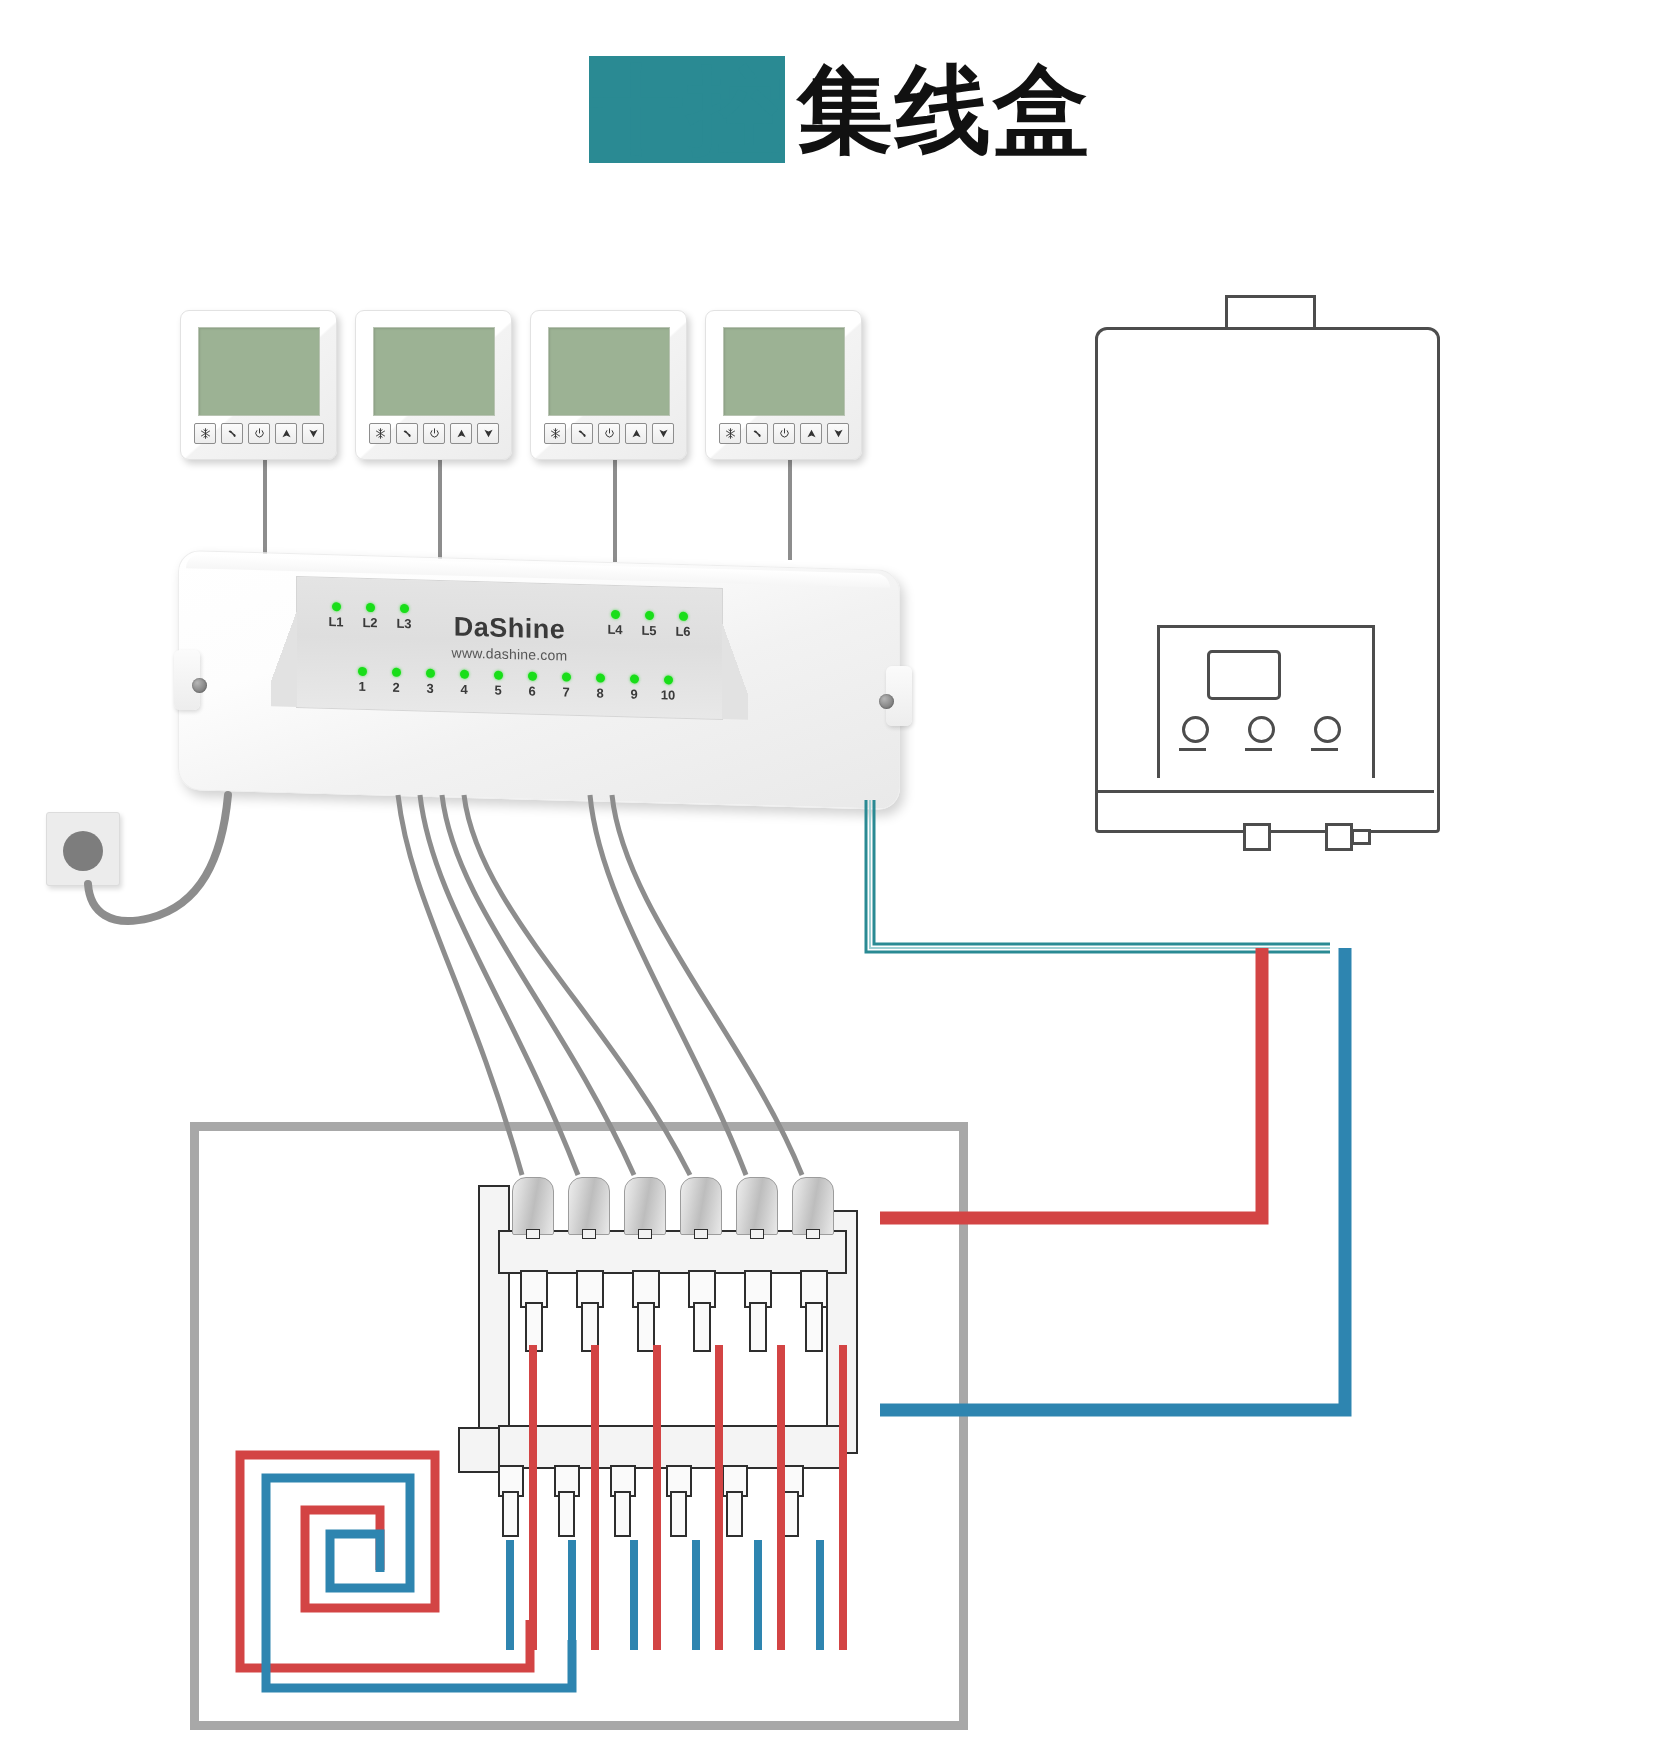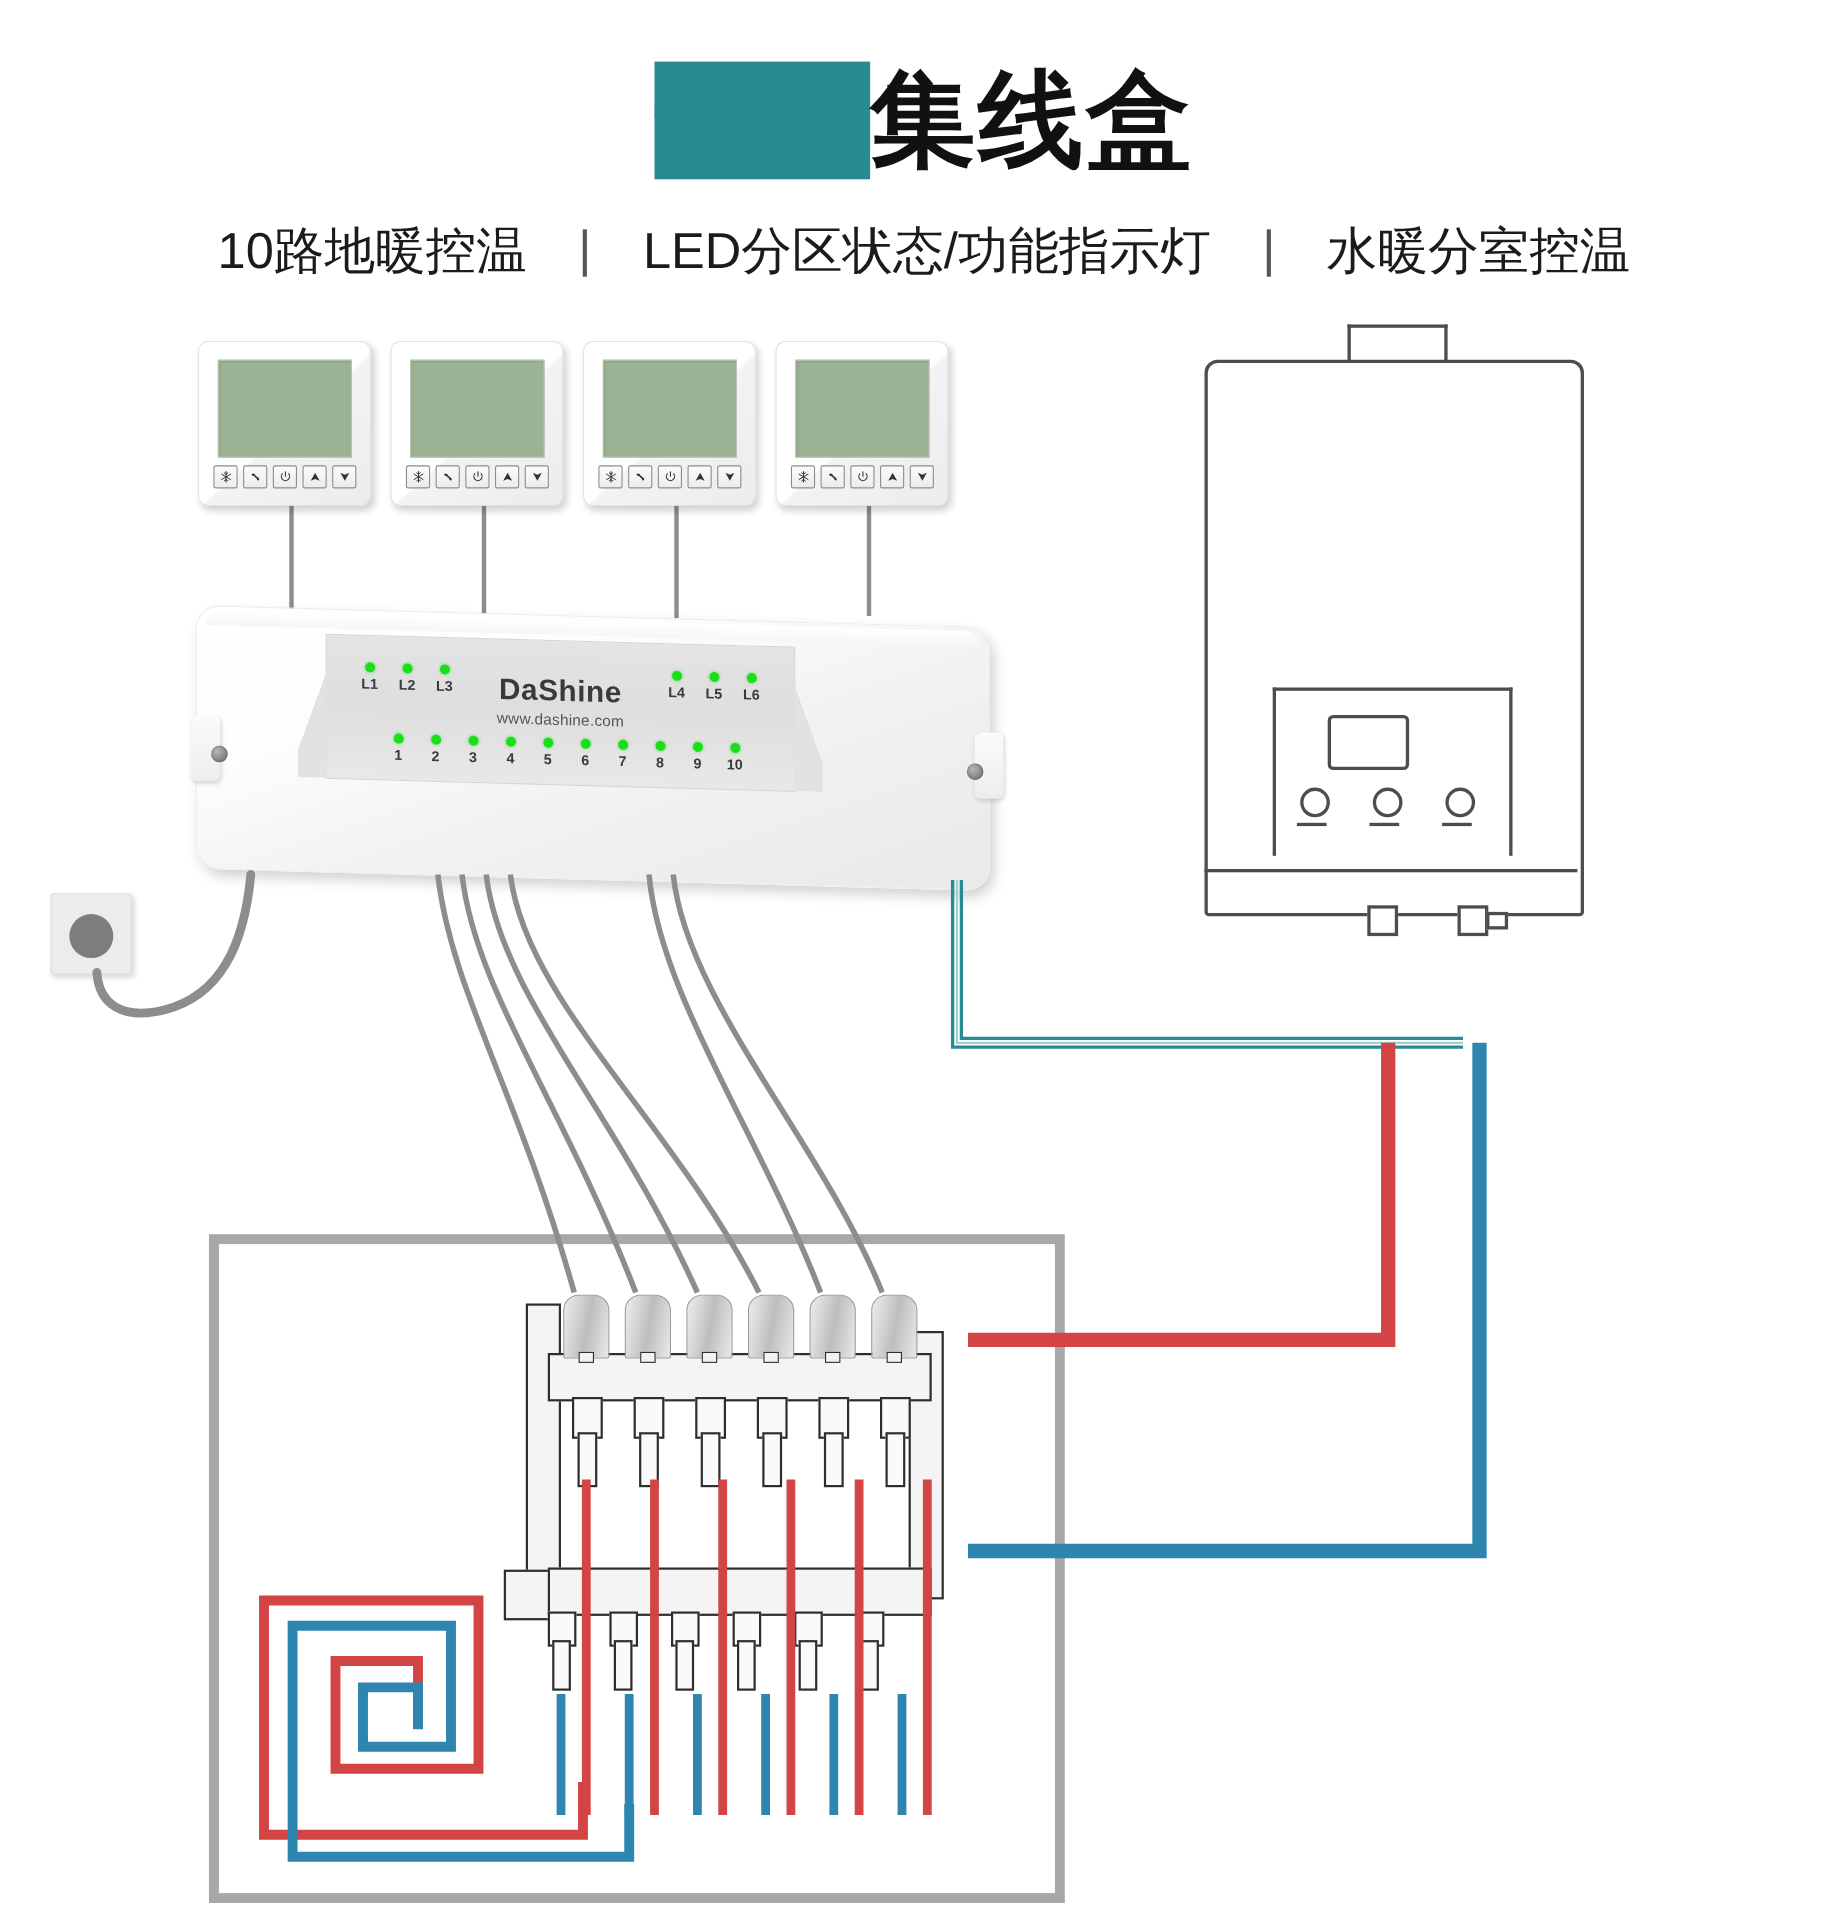--- a/index.html
+++ b/index.html
@@ -25,21 +25,21 @@
     left: 0;
     width: 1680px;
     text-align: center;
     font-size: 96px;
     font-weight: bold;
     letter-spacing: 2px;
     line-height: 1.05;
     white-space: nowrap;
   }
   .title .teal { color: #2A8A93; }
-  .title .dark { color: #111111; }
+  .title .dark { color: #111111; padding-left: 12px; }
 
   .subtitle {
     position: absolute;
     top: 198px;
     left: 0;
     width: 1680px;
     text-align: center;
     font-size: 46px;
     color: #1b1b1b;
     white-space: nowrap;
@@ -273,27 +273,20 @@
 </style>
 </head>
 <body>
 
 <div id="page">
 
   <div class="title">
     <span class="teal">十控</span><span class="dark">集线盒</span>
   </div>
 
-  <div class="subtitle">
-    <span>10路地暖控温</span>
-    <span class="sep">|</span>
-    <span>LED分区状态/功能指示灯</span>
-    <span class="sep">|</span>
-    <span>水暖分室控温</span>
-  </div>
 
   <div class="tcable" style="left:263px; top:450px; height:118px;"></div>
   <div class="tcable" style="left:438px; top:450px; height:115px;"></div>
   <div class="tcable" style="left:613px; top:450px; height:112px;"></div>
   <div class="tcable" style="left:788px; top:450px; height:110px;"></div>
 
   <div class="thermo" style="left:180px; top:310px;">
     <div class="lcd"></div>
     <div class="btnrow">
       <div class="btn">

